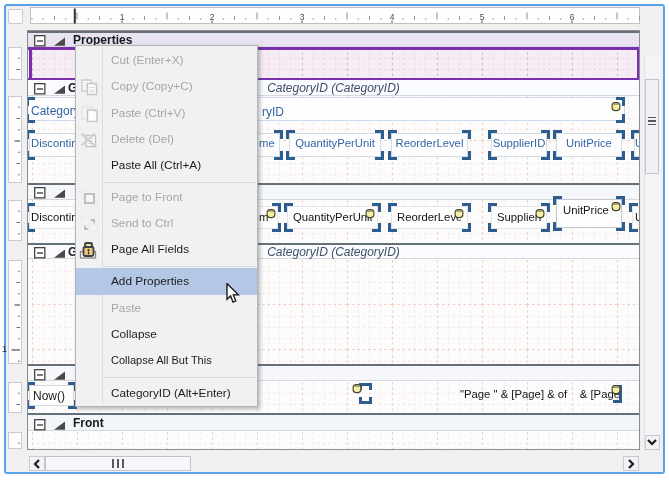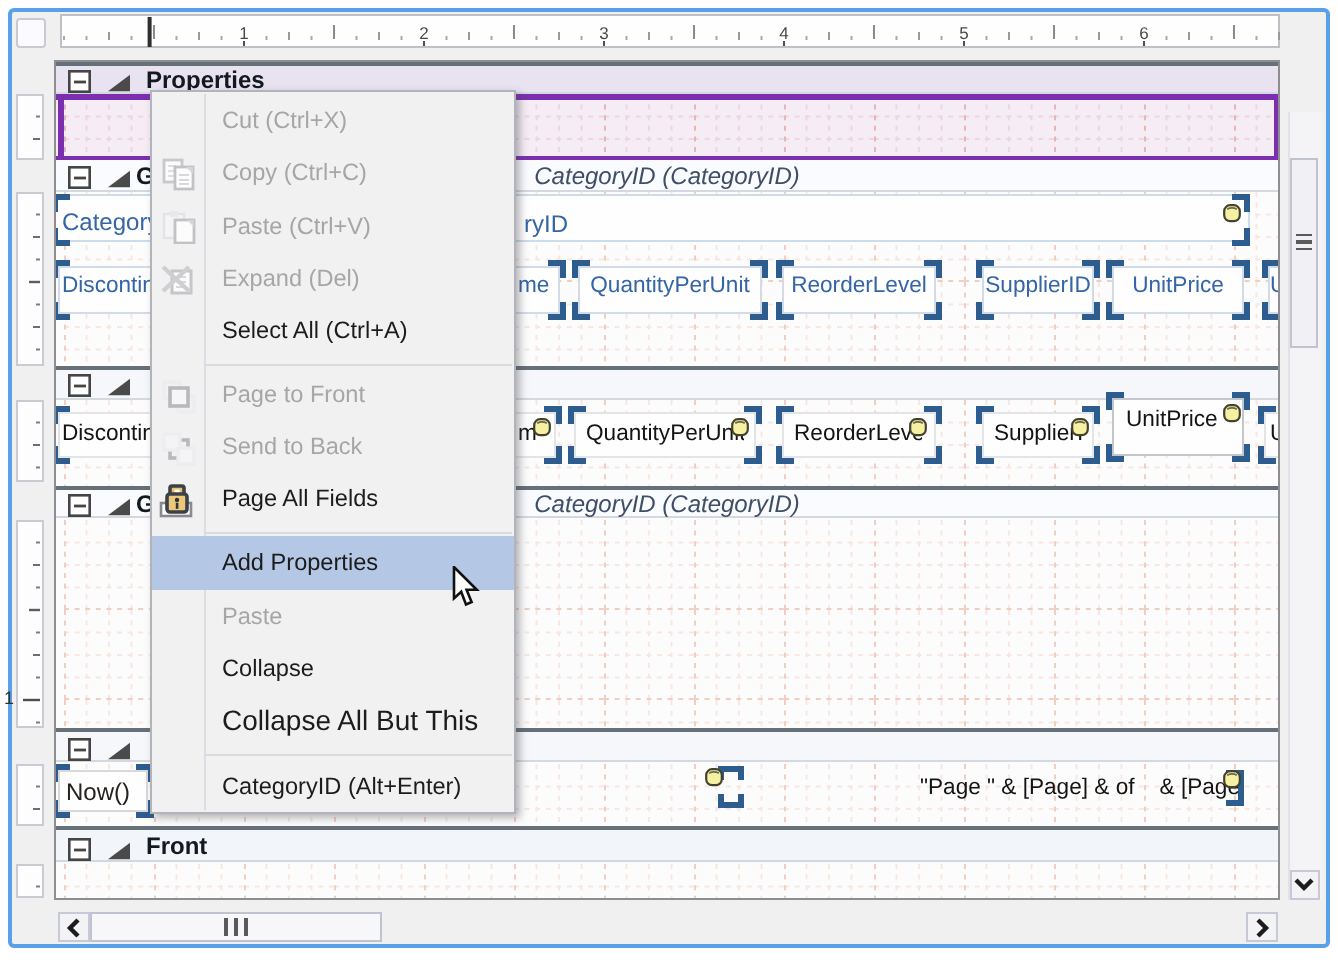--- a/index.html
+++ b/index.html
@@ -418,51 +418,51 @@
 <div class="br" style="left:45px;top:456px;width:146px;height:15px;background:#f7f7fa;border:1px solid #bfc3cf;box-sizing:border-box"></div>
 <div class="br" style="left:112px;top:459px;width:1.6px;height:9px;background:#5a5a5a"></div>
 <div class="br" style="left:117px;top:459px;width:1.6px;height:9px;background:#5a5a5a"></div>
 <div class="br" style="left:122px;top:459px;width:1.6px;height:9px;background:#5a5a5a"></div>
 <div class="br" style="left:623px;top:456px;width:16px;height:15px;background:#f3f3f6;border:1px solid #c6cad6;box-sizing:border-box"></div>
 <svg class="br" style="left:628px;top:459px" width="7" height="10" viewBox="0 0 7 10">
     <path d="M1 1 L5 5 L1 9" stroke="#1c1c1c" stroke-width="2.2" fill="none"></path>
   </svg>
 <div class="br" style="left:75px;top:45px;width:183px;height:362px;background:#f1f1f2;border:1px solid #b3b3ba;box-sizing:border-box;box-shadow:2px 2px 4px rgba(70,70,80,0.4)"></div>
 <div class="br" style="left:102px;top:47px;width:1px;height:358px;background:#dcdce2"></div>
-<div class="txt" style="left:111px;top:48.0px;height:25.8px;line-height:25.8px;font-size:11.8px;color:#a6a6a6">Cut (Ctrl+X)</div>
-<div class="txt" style="left:111px;top:73.8px;height:25.8px;line-height:25.8px;font-size:11.8px;color:#a6a6a6">Copy (Ctrl+C)</div>
+<div class="txt" style="left:111px;top:48.0px;height:25.8px;line-height:25.8px;font-size:11.8px;color:#a6a6a6">Cut (Enter+X)</div>
+<div class="txt" style="left:111px;top:73.8px;height:25.8px;line-height:25.8px;font-size:11.8px;color:#a6a6a6">Copy (Copy+C)</div>
 <svg class="br" style="left:81px;top:78.7px" width="17" height="17" viewBox="0 0 17 17">
     <rect x="1" y="1" width="9" height="11" fill="#fbfbfb" stroke="#c9c9cc" stroke-width="1.4"></rect>
     <path d="M3 4h4M3 6.5h4M3 9h4" stroke="#dedee0" stroke-width="1"></path>
     <rect x="6.5" y="4.5" width="9" height="11" fill="#fdfdfd" stroke="#c2c2c6" stroke-width="1.4"></rect>
     <path d="M12 4.5l3.5 3.5v-3.5z" fill="#d6d6d9"></path>
     <path d="M8.5 8.5h5M8.5 11h5M8.5 13h5" stroke="#d8d8da" stroke-width="1"></path>
   </svg>
 <div class="txt" style="left:111px;top:99.6px;height:26.4px;line-height:26.4px;font-size:11.8px;color:#a6a6a6">Paste (Ctrl+V)</div>
 <svg class="br" style="left:81px;top:104.8px" width="17" height="17" viewBox="0 0 17 17">
     <rect x="1" y="2" width="10" height="12" fill="#f4f4f6" stroke="#e3e3e6" stroke-width="1.2"></rect>
     <rect x="4" y="0.5" width="4" height="3" fill="#e8e8ea"></rect>
     <rect x="6.5" y="5" width="9.5" height="11.5" fill="#fcfcfd" stroke="#c2c2c6" stroke-width="1.4"></rect>
     <path d="M12.5 5l3.5 3.5v-3.5z" fill="#d6d6d9"></path>
   </svg>
-<div class="txt" style="left:111px;top:126.0px;height:27.0px;line-height:27.0px;font-size:11.8px;color:#a6a6a6">Expand (Del)</div>
+<div class="txt" style="left:111px;top:126.0px;height:27.0px;line-height:27.0px;font-size:11.8px;color:#a6a6a6">Delete (Del)</div>
 <svg class="br" style="left:80px;top:131.0px" width="18" height="18" viewBox="0 0 18 18">
     <rect x="6" y="4.5" width="9.5" height="11" fill="#fbfbfc" stroke="#c6c6ca" stroke-width="1.5"></rect>
     <path d="M8 7.5h5M8 10h5M8 12.5h5" stroke="#d8d8da" stroke-width="1"></path>
     <path d="M1.5 2.5l13 12M14.5 2.5l-13 12" stroke="#cfcfd2" stroke-width="2.2"></path>
   </svg>
-<div class="txt" style="left:111px;top:153.0px;height:25.8px;line-height:25.8px;font-size:11.8px;color:#1c1c1c">Select All (Ctrl+A)</div>
+<div class="txt" style="left:111px;top:153.0px;height:25.8px;line-height:25.8px;font-size:11.8px;color:#1c1c1c">Paste All (Ctrl+A)</div>
 <div class="br" style="left:103px;top:181.8px;width:153px;height:1px;background:#d9d9df"></div>
 <div class="txt" style="left:111px;top:185.4px;height:25.8px;line-height:25.8px;font-size:11.8px;color:#a6a6a6">Page to Front</div>
 <svg class="br" style="left:81px;top:190.3px" width="17" height="17" viewBox="0 0 17 17">
     <rect x="1" y="1" width="8" height="8" fill="none" stroke="#ededef" stroke-width="1.6"></rect>
     <rect x="8" y="8" width="8" height="8" fill="none" stroke="#ededef" stroke-width="1.6"></rect>
     <rect x="4" y="4" width="9" height="9" fill="#f6f6f8" stroke="#b9b9bd" stroke-width="1.8"></rect>
   </svg>
-<div class="txt" style="left:111px;top:211.2px;height:25.8px;line-height:25.8px;font-size:11.8px;color:#a6a6a6">Send to Back</div>
+<div class="txt" style="left:111px;top:211.2px;height:25.8px;line-height:25.8px;font-size:11.8px;color:#a6a6a6">Send to Ctrl</div>
 <svg class="br" style="left:81px;top:216.1px" width="17" height="17" viewBox="0 0 17 17">
     <rect x="4" y="4" width="9" height="9" fill="none" stroke="#b9b9bd" stroke-width="1.8"></rect>
     <rect x="1" y="1" width="8" height="8" fill="#f4f4f6" stroke="#ededef" stroke-width="1.6"></rect>
     <rect x="8" y="8" width="8" height="8" fill="#f4f4f6" stroke="#ededef" stroke-width="1.6"></rect>
   </svg>
 <div class="txt" style="left:111px;top:237.0px;height:25.8px;line-height:25.8px;font-size:11.8px;color:#1c1c1c">Page All Fields</div>
 <svg class="br" style="left:79px;top:240.9px" width="20" height="19" viewBox="0 0 20 19">
     <rect x="1.5" y="10.5" width="15" height="6.5" fill="#fdfdfd" stroke="#8a8a8e" stroke-width="1.3"></rect>
     <g>
       <rect x="6" y="2" width="7" height="5.5" rx="1" fill="#ecc06c" stroke="#3c4148" stroke-width="1.8"></rect>
@@ -470,17 +470,17 @@
       <rect x="4.5" y="6" width="10" height="9" rx="1.5" fill="#ecc878" stroke="#3c4148" stroke-width="1.8"></rect>
       <circle cx="9.5" cy="9" r="1.1" fill="#2f343b"></circle>
       <rect x="8.9" y="10.4" width="1.3" height="3" fill="#2f343b"></rect>
     </g>
   </svg>
 <div class="br" style="left:103px;top:265.8px;width:153px;height:1px;background:#d9d9df"></div>
 <div class="br" style="left:76px;top:268.2px;width:181px;height:26.4px;background:#b4c8e6"></div>
 <div class="txt" style="left:111px;top:268.2px;height:26.4px;line-height:26.4px;font-size:11.8px;color:#1c1c1c">Add Properties</div>
 <div class="txt" style="left:111px;top:294.6px;height:26.4px;line-height:26.4px;font-size:11.8px;color:#a6a6a6">Paste</div>
 <div class="txt" style="left:111px;top:321.0px;height:26.4px;line-height:26.4px;font-size:11.8px;color:#1c1c1c">Collapse</div>
-<div class="txt" style="left:111px;top:347.4px;height:26.4px;line-height:26.4px;font-size:14px;color:#1c1c1c">Collapse All But This</div>
+<div class="txt" style="left:111px;top:347.4px;height:26.4px;line-height:26.4px;font-size:11px;color:#1c1c1c">Collapse All But This</div>
 <div class="br" style="left:103px;top:376.8px;width:153px;height:1px;background:#d9d9df"></div>
 <div class="txt" style="left:111px;top:380.4px;height:26.4px;line-height:26.4px;font-size:11.8px;color:#1c1c1c">CategoryID (Alt+Enter)</div>
 <svg class="br" style="left:226px;top:283px" width="15" height="22" viewBox="0 0 15 22">
     <polygon points="1,0.5 1,16.2 4.6,12.9 7.0,19.2 9.8,18.0 7.3,11.9 12.4,11.9" fill="#fdfdfd" stroke="#111" stroke-width="1.3"></polygon>
   </svg>
 </body></html>

